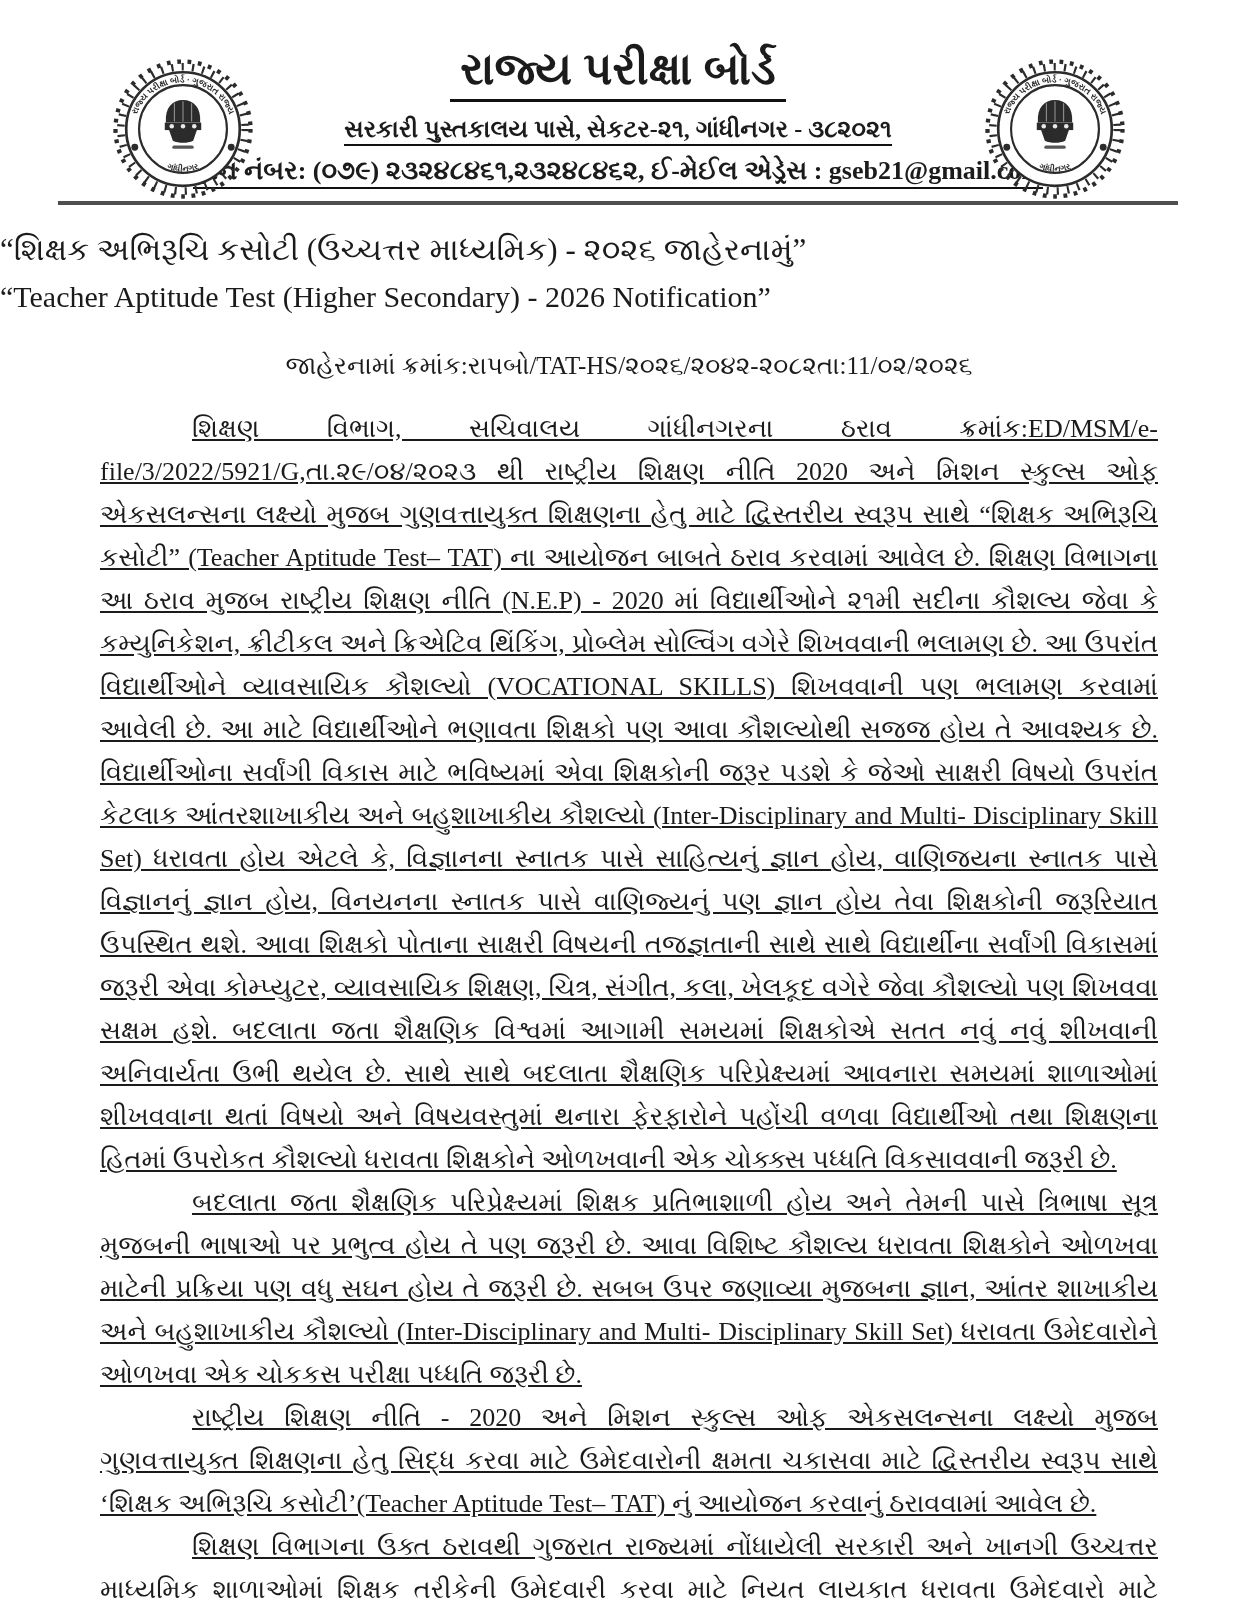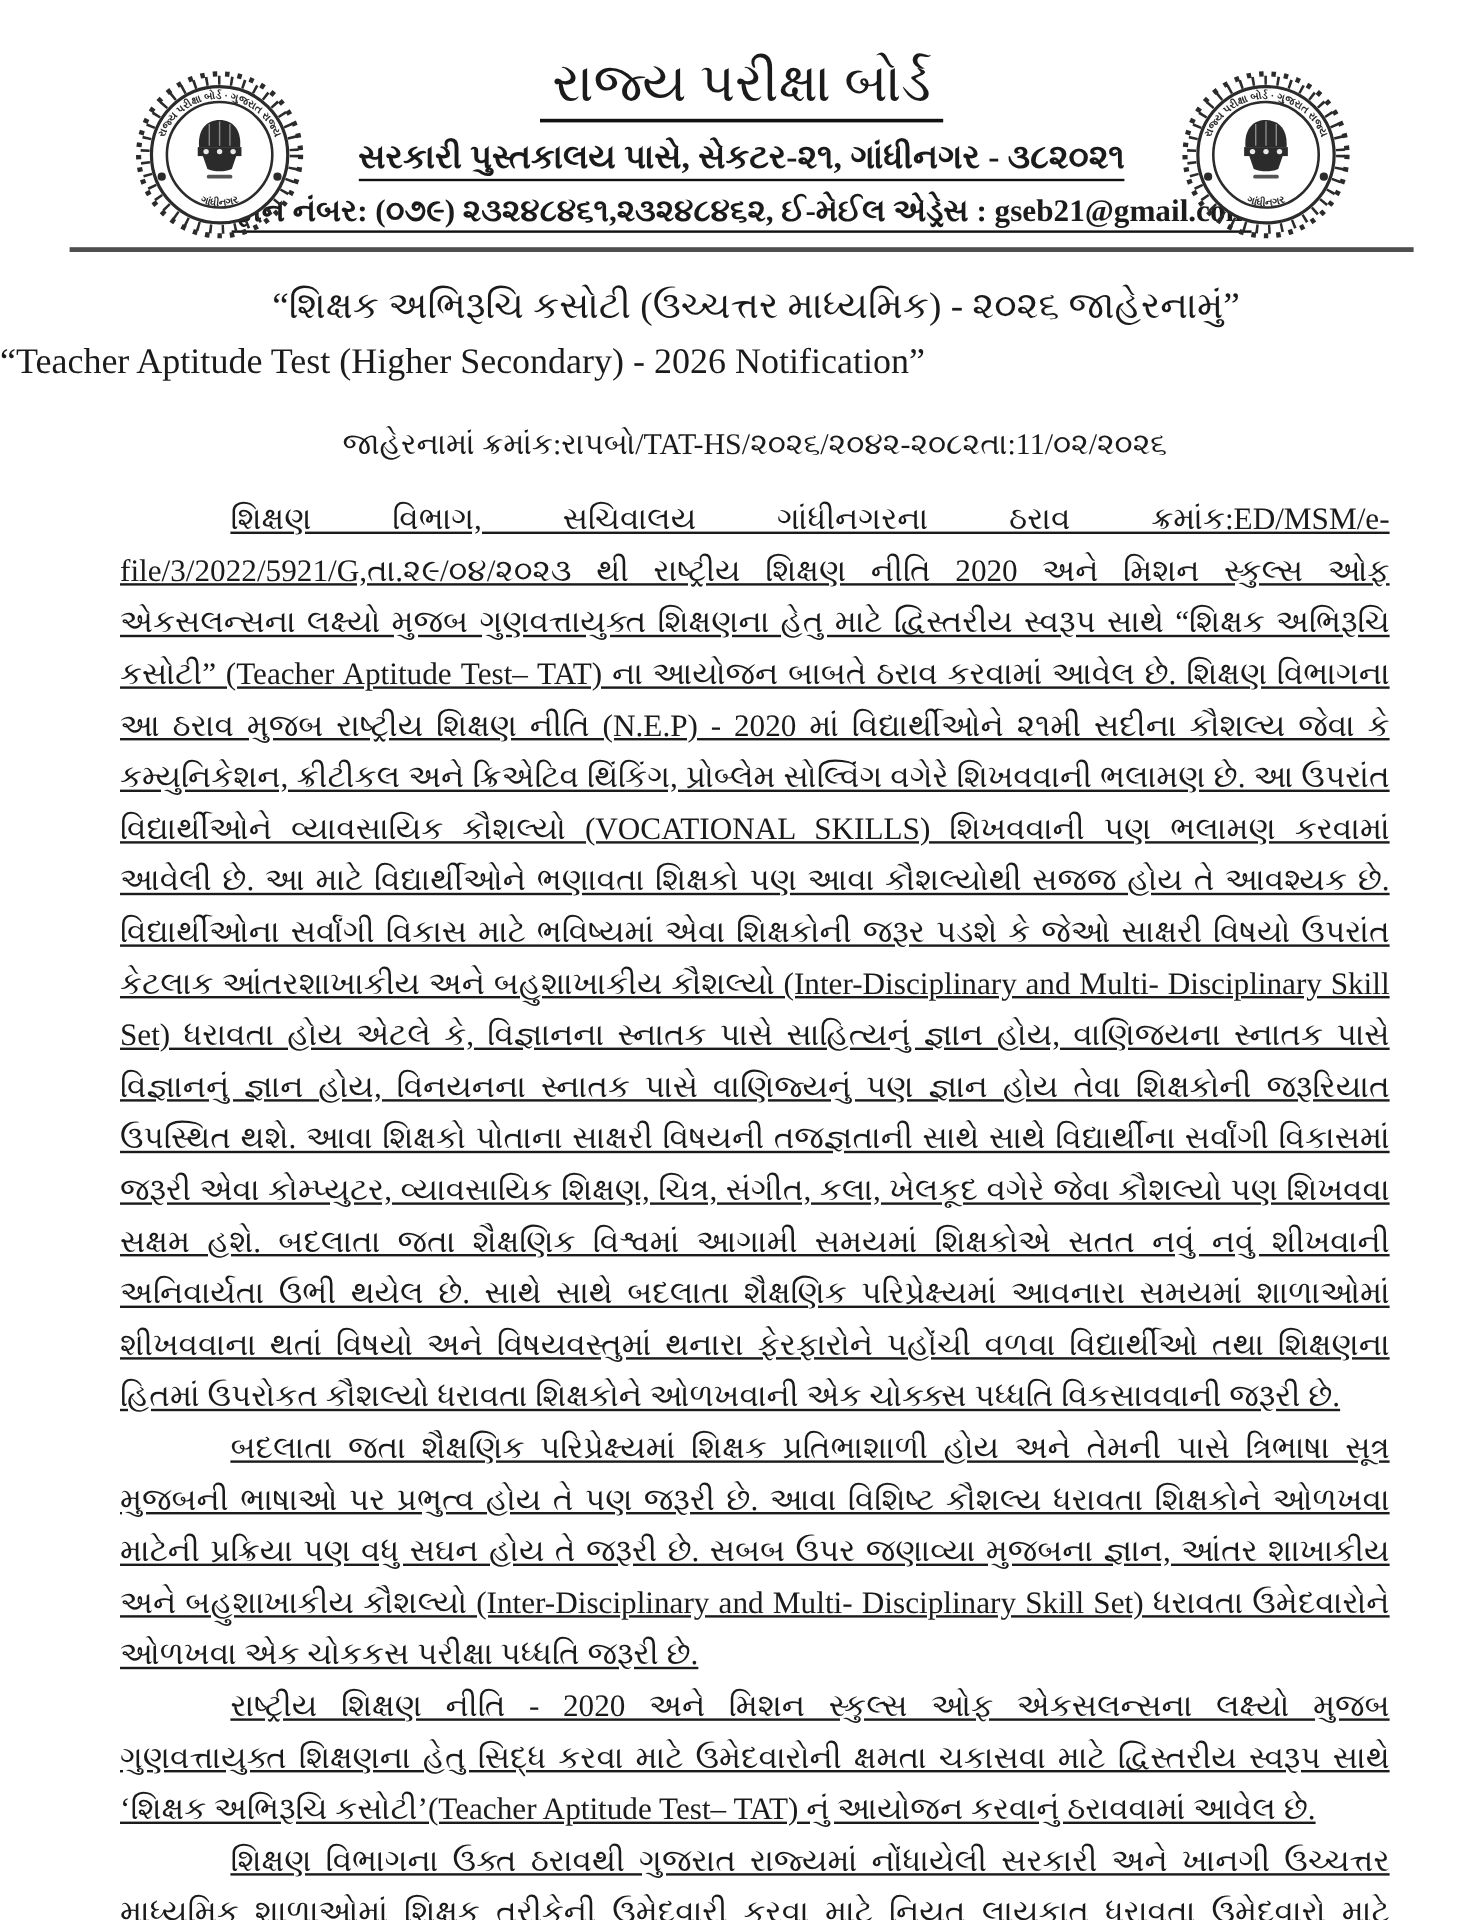--- a/index.html
+++ b/index.html
@@ -7,34 +7,34 @@
     width:1236px; height:1600px; position:relative; background:#ffffff;
     font-family:"Liberation Serif","DejaVu Serif",serif; color:#1b1b1b;
     overflow:hidden; box-sizing:border-box;
   }
   
   .seal { position:absolute; top:54px; width:150px; height:150px; }
   .seal-left  { left:108px; }
   .seal-right { left:980px; }
   .header-text { text-align:center; padding-top:44px; }
   .board-name {
-    display:inline-block; font-size:45px; font-weight:normal; line-height:1.15;
+    display:inline-block; font-size:45px; font-weight:bold; line-height:1.15;
     border-bottom:3px solid #111; padding:0 10px 3px;
   }
   .address-line { margin-top:14px; }
   .address-line .u {
-    font-size:28px; font-weight:bold; border-bottom:2px solid #111; padding-bottom:2px;font-family:Liberation Serif, serif;
+    font-size:24px; font-weight:bold; border-bottom:2px solid #111; padding-bottom:2px;font-family:Liberation Serif, serif;
   }
   .contact-line { margin-top:13px; }
   .contact-line .u {
     font-size:26px; font-weight:bold; border-bottom:2px solid #111; padding-bottom:2px;
   }
   .divider { height:4px; background:#4f4f4f; margin:15px 58px 0 58px; }
   
-  .title-gu { text-align:center; margin-top:27px; font-size:31px; font-weight:500;padding-left:24px; }
+  .title-gu { margin-top:27px; font-size:31px; font-weight:500; }
   .title-en { text-align:left; margin-top:12px; font-size:30px; }
   
   .ref-row {
     display:flex; justify-content:center; align-items:baseline;
     margin:38px 78px 0 100px; font-size:25px;
   }
   
   .body-text {
     margin:26px 78px 0 100px; font-size:26px; line-height:43px; text-align:justify;
   }

